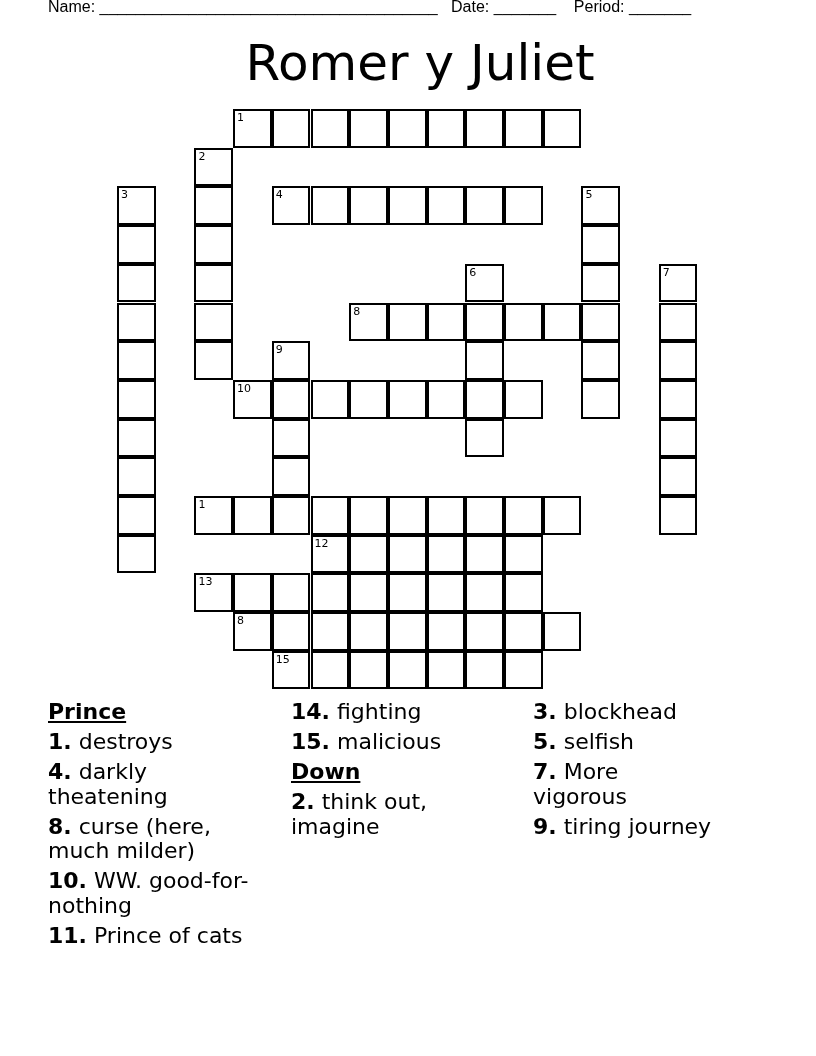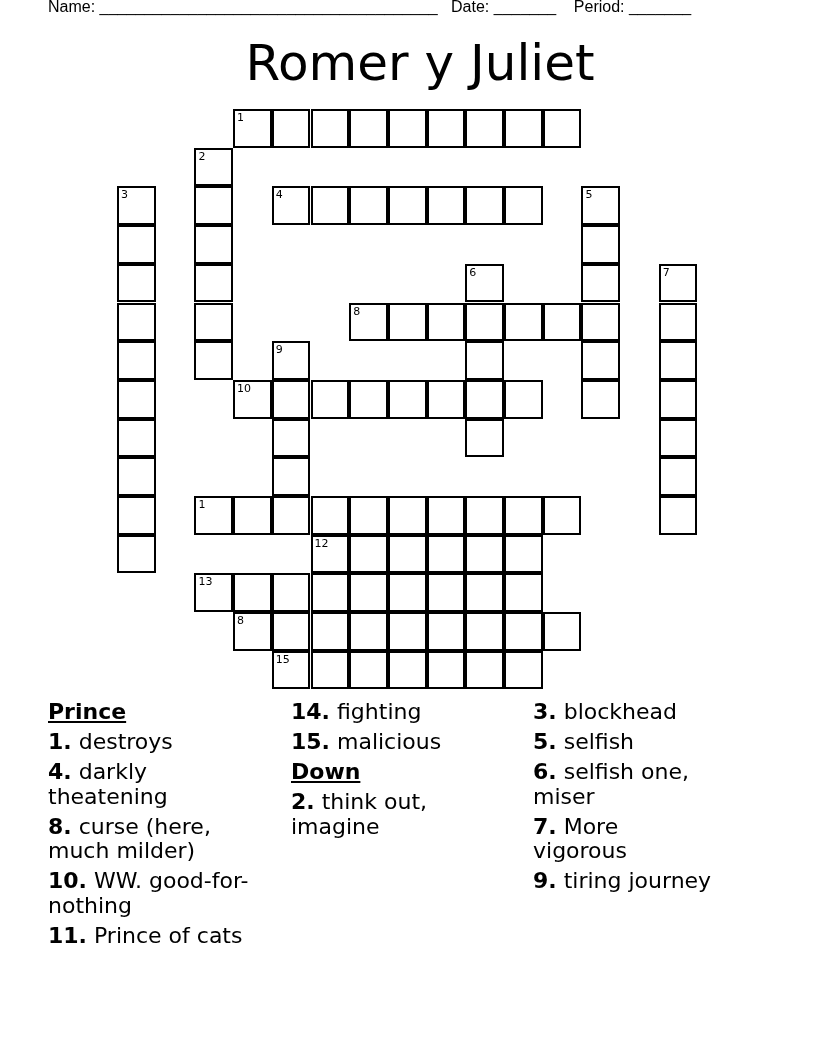--- a/index.html
+++ b/index.html
@@ -172,16 +172,15 @@
 <div class="col" style="left:291px;">
   <div class="entry"><b>14.</b> <span>fighting</span></div>
   <div class="entry"><b>15.</b> <span>malicious</span></div>
   <div class="head">Down</div>
   <div class="entry" style="width:170px"><b>2.</b> <span>think out, imagine</span></div>
 </div>
 
 <div class="col" style="left:533px;">
   <div class="entry"><b>3.</b> <span>blockhead</span></div>
   <div class="entry"><b>5.</b> <span>selfish</span></div>
-  <div class="entry" style="width:190px"><b>6.</b> <span>selfish one, miser</span></div>
   <div class="entry" style="width:120px"><b>7.</b> <span>More vigorous</span></div>
   <div class="entry"><b>9.</b> <span>tiring journey</span></div>
 </div>
 
 </body></html>

